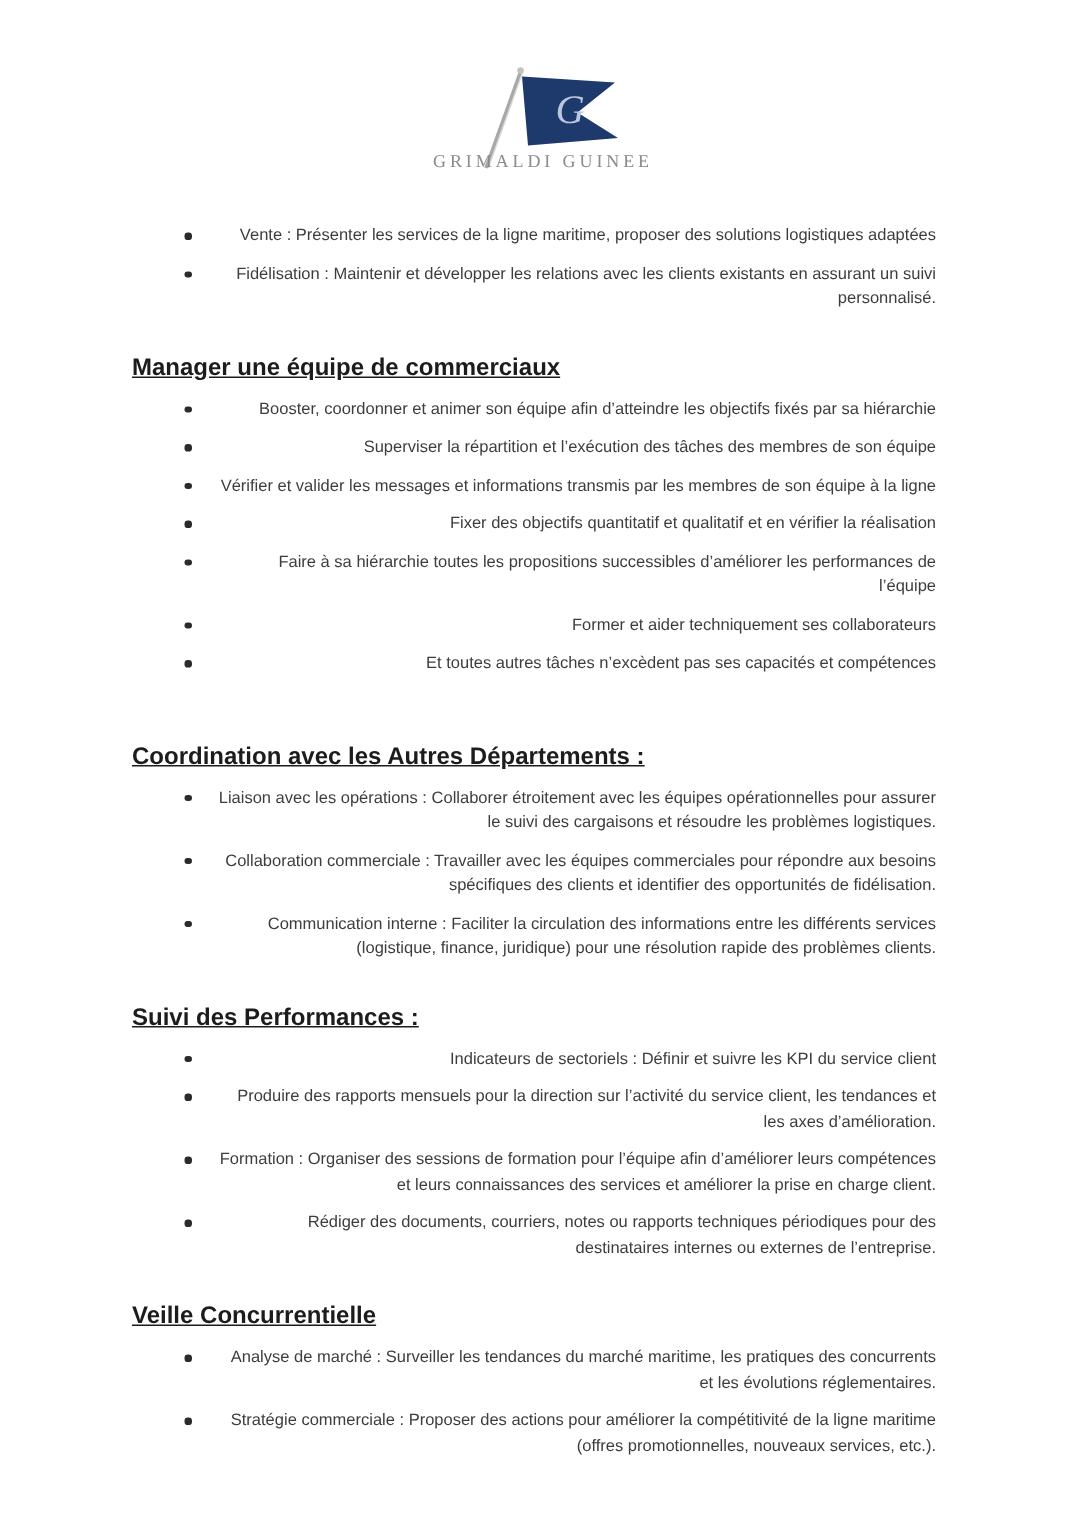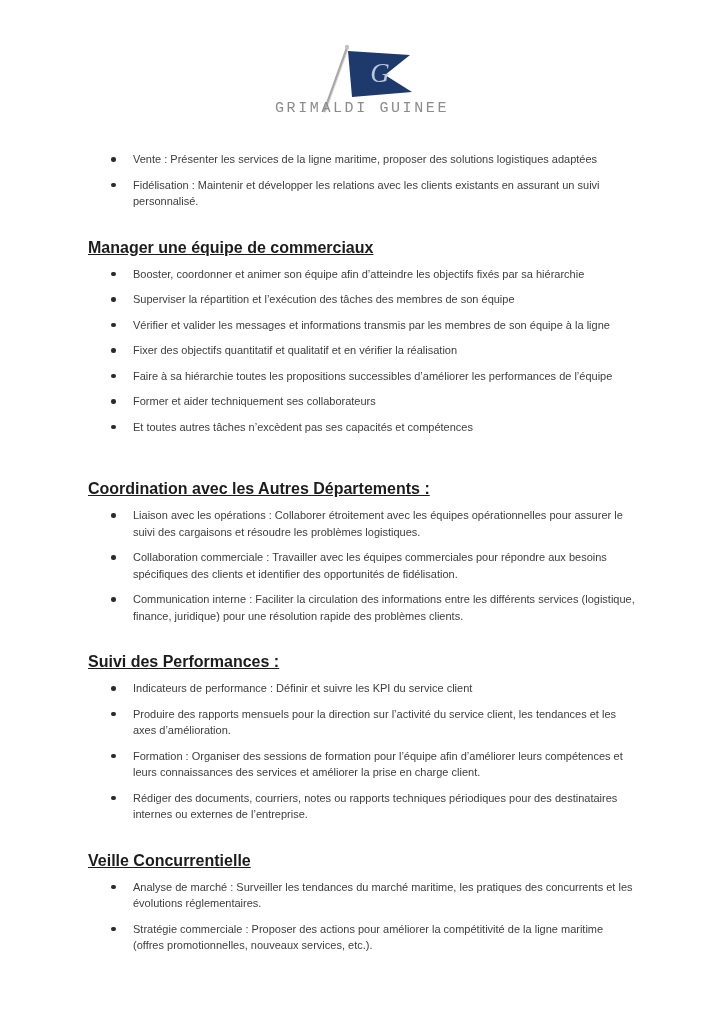--- a/index.html
+++ b/index.html
@@ -24,42 +24,43 @@
   
   .logo-block {
     text-align: center;
     margin-bottom: 34px;
   }
   .logo-flag {
     display: block;
     margin: 0 auto -14px auto;
   }
   .logo-text {
-    font-family: Liberation Mono, monospace;
-    font-size: 15px;
+    font-family: Liberation Serif, serif;
+    font-size: 12px;
     letter-spacing: 2.6px;
     color: #8b8b8b;
     white-space: nowrap;
   }
   
   .doc-section h2 {
     font-size: 16px;
     line-height: 15px;
     font-weight: bold;
     color: #1c1c1c;
     text-decoration: underline;
     margin: 30px 0 11px 0;
   }
   .doc-section.extra-gap h2 {
     margin-top: 46px;
   }
   .doc-section ul {
     list-style: none;
-    margin: 0;
+    margin: 12px;
     padding: 0;
+    text-align: right;
   }
   .doc-section li {
     position: relative;
     padding-left: 45px;
     margin-bottom: 9px;
     font-size: 11px;
     line-height: 16.5px;
     color: #3d3d3d;
   }
   .doc-section li::before {
@@ -117,21 +118,21 @@
     <ul>
       <li>Liaison avec les opérations : Collaborer étroitement avec les équipes opérationnelles pour assurer le suivi des cargaisons et résoudre les problèmes logistiques.</li>
       <li>Collaboration commerciale : Travailler avec les équipes commerciales pour répondre aux besoins spécifiques des clients et identifier des opportunités de fidélisation.</li>
       <li>Communication interne : Faciliter la circulation des informations entre les différents services (logistique, finance, juridique) pour une résolution rapide des problèmes clients.</li>
     </ul>
   </section>
 
   <section class="doc-section">
     <h2>Suivi des Performances :</h2>
     <ul>
-      <li>Indicateurs de performance : Définir et suivre les KPI du service client</li>
+      <li>Indicateurs de sectoriels : Définir et suivre les KPI du service client</li>
       <li>Produire des rapports mensuels pour la direction sur l’activité du service client, les tendances et les axes d’amélioration.</li>
       <li>Formation : Organiser des sessions de formation pour l’équipe afin d’améliorer leurs compétences et leurs connaissances des services et améliorer la prise en charge client.</li>
       <li>Rédiger des documents, courriers, notes ou rapports techniques périodiques pour des destinataires internes ou externes de l’entreprise.</li>
     </ul>
   </section>
 
   <section class="doc-section">
     <h2>Veille Concurrentielle</h2>
     <ul>
       <li>Analyse de marché : Surveiller les tendances du marché maritime, les pratiques des concurrents et les évolutions réglementaires.</li>

